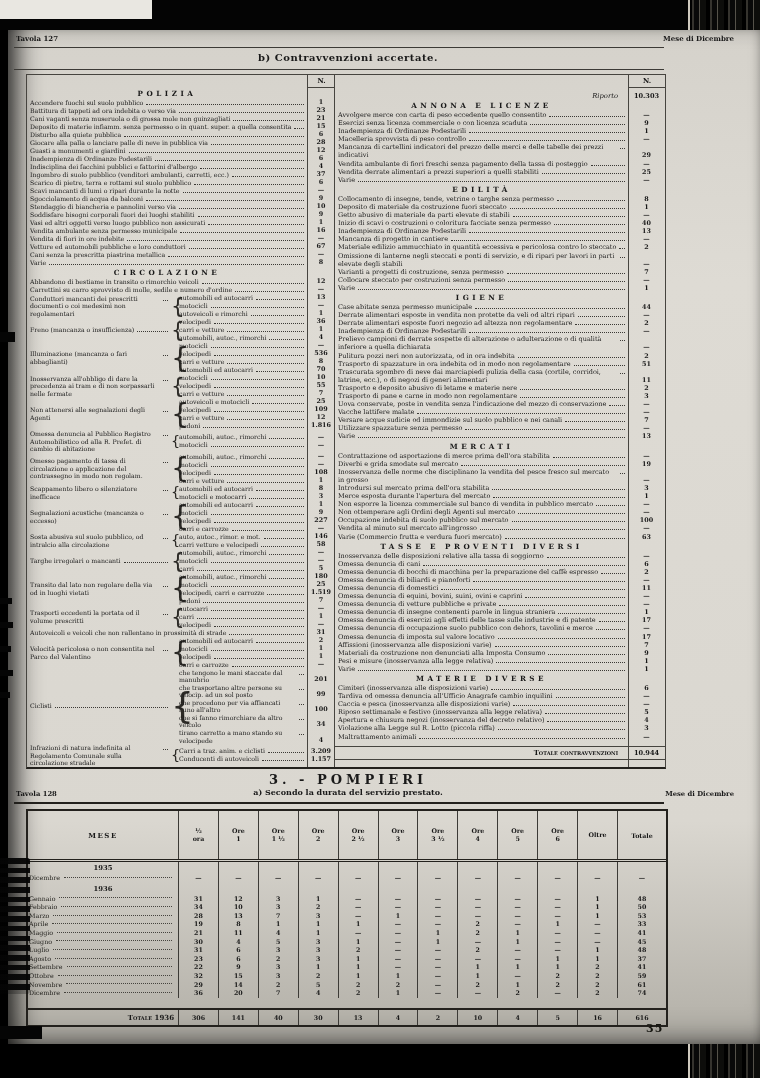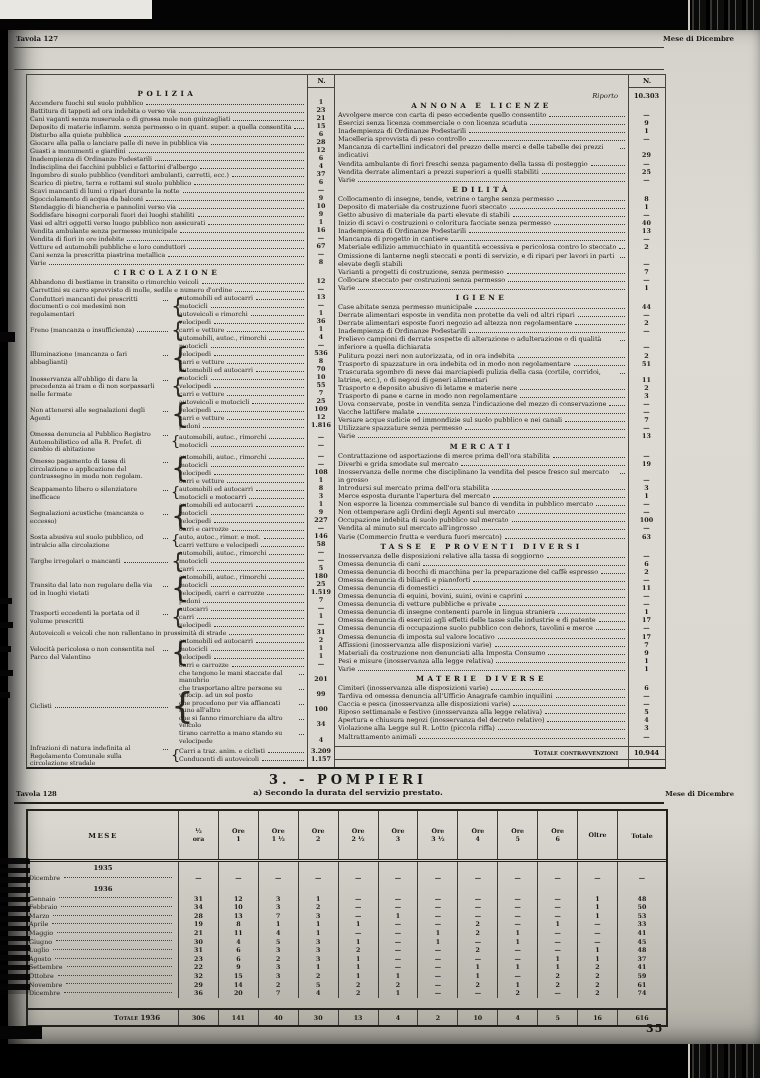--- a/index.html
+++ b/index.html
@@ -108,21 +108,21 @@
   .pyear{height:12px;line-height:12px;}
   .pyear .pmth{justify-content:center;}
   .pyear .yr{width:100%;text-align:center;font-size:6.8px;font-weight:bold;}
   .pr{height:8.6px;line-height:8.6px;}
   .pmth{width:150px;display:flex;align-items:center;overflow:hidden;}
   .mn{font-size:6.3px;white-space:nowrap;margin-left:1px;color:#22211d;}
   .mleader{flex:1;border-bottom:1px dotted #45433e;margin:0 6px 2px 4px;}
   .pspace{flex:1;}
   .ptotal{height:15px;line-height:15px;border-top:2px solid #23211d;display:flex;}
   .ptotal .pmth{justify-content:flex-end;}
-  .ptl{font-variant:small-caps;font-weight:bold;font-size:7px;margin-right:18px;}
+  .ptl{font-variant:small-caps;font-weight:bold;font-size:7px;margin-right:4px;}
 
   
   .month-bars{position:absolute;left:0;top:858px;width:30px;height:136px;z-index:21;
     background:repeating-linear-gradient(180deg,rgba(5,5,5,.96) 0 5.6px,rgba(5,5,5,.25) 5.6px 9.7px);
     border-radius:0 3px 3px 0;}
 </style>
 </head>
 <body>
 
 <div class="topbar"></div>
@@ -138,20 +138,21 @@
 <div class="binding-tick" style="left:0;top:646px;width:11px;height:6px;"></div>
 <div class="binding-tick" style="left:0;top:670px;width:13px;height:6px;"></div>
 <div class="binding-tick" style="left:0;top:692px;width:10px;height:6px;"></div>
 <div class="binding-tick" style="left:0;top:1026px;width:42px;height:13px;"></div>
 <div class="month-bars"></div>
 
 <div class="page">
   <div class="hdr-tavola">Tavola 127</div>
   <div class="hdr-mese">Mese di Dicembre</div>
   <div class="rule r1"></div>
+  <div class="doc-title">b) Contravvenzioni accertate.</div>
   <div class="rule r2"></div>
 
   <div class="vtable">
     <div class="pane left" id="pane-left">
         <div class="nhead">
           <div class="fill"></div>
           <div class="nlab">N.</div>
         </div>
         <div class="sec-title">POLIZIA</div>
         <div class="row">

